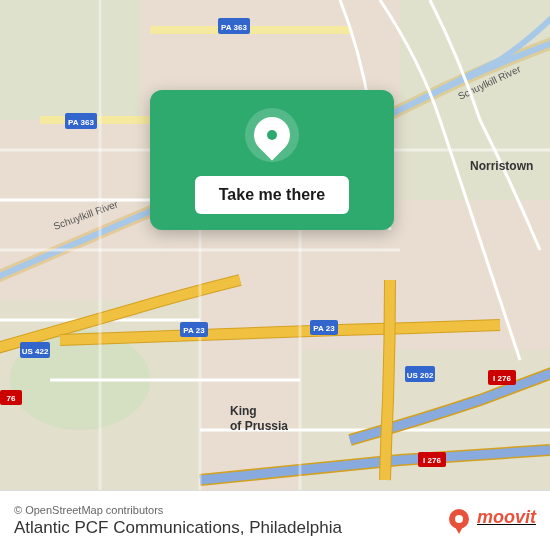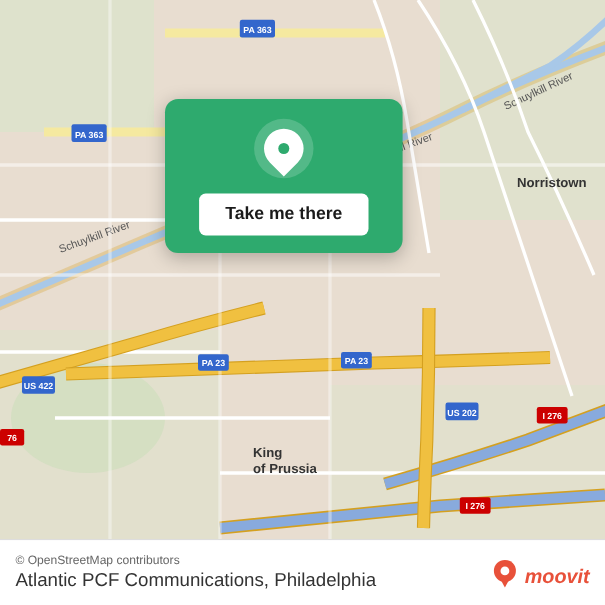--- a/index.html
+++ b/index.html
@@ -23,21 +23,21 @@
     
     #map-svg {
       width: 100%;
       height: 100%;
     }
 
     #overlay-card {
       position: absolute;
       top: 90px;
       left: 150px;
-      width: 216px;
+      width: 244px;
       background: #2eaa6e;
       border-radius: 12px;
       display: flex;
       flex-direction: column;
       align-items: center;
       padding: 18px 20px 16px 20px;
       box-shadow: 0 4px 16px rgba(0,0,0,0.25);
       z-index: 10;
     }
 
@@ -92,22 +92,23 @@
       display: flex;
       align-items: center;
       padding: 0 14px;
       border-top: 1px solid #ddd;
       gap: 19px;
     }
 
     #moovit-logo {
       margin-left: auto;
       display: flex;
-      align-items: flex-end;
+      align-items: flex-start;
       gap: 2px;
+      text-decoration: underline;
     }
 
     .map-road-major {
       fill: none;
       stroke: #f5e9a0;
       stroke-width: 8;
     }
     .map-road-minor {
       fill: none;
       stroke: #ffffff;

